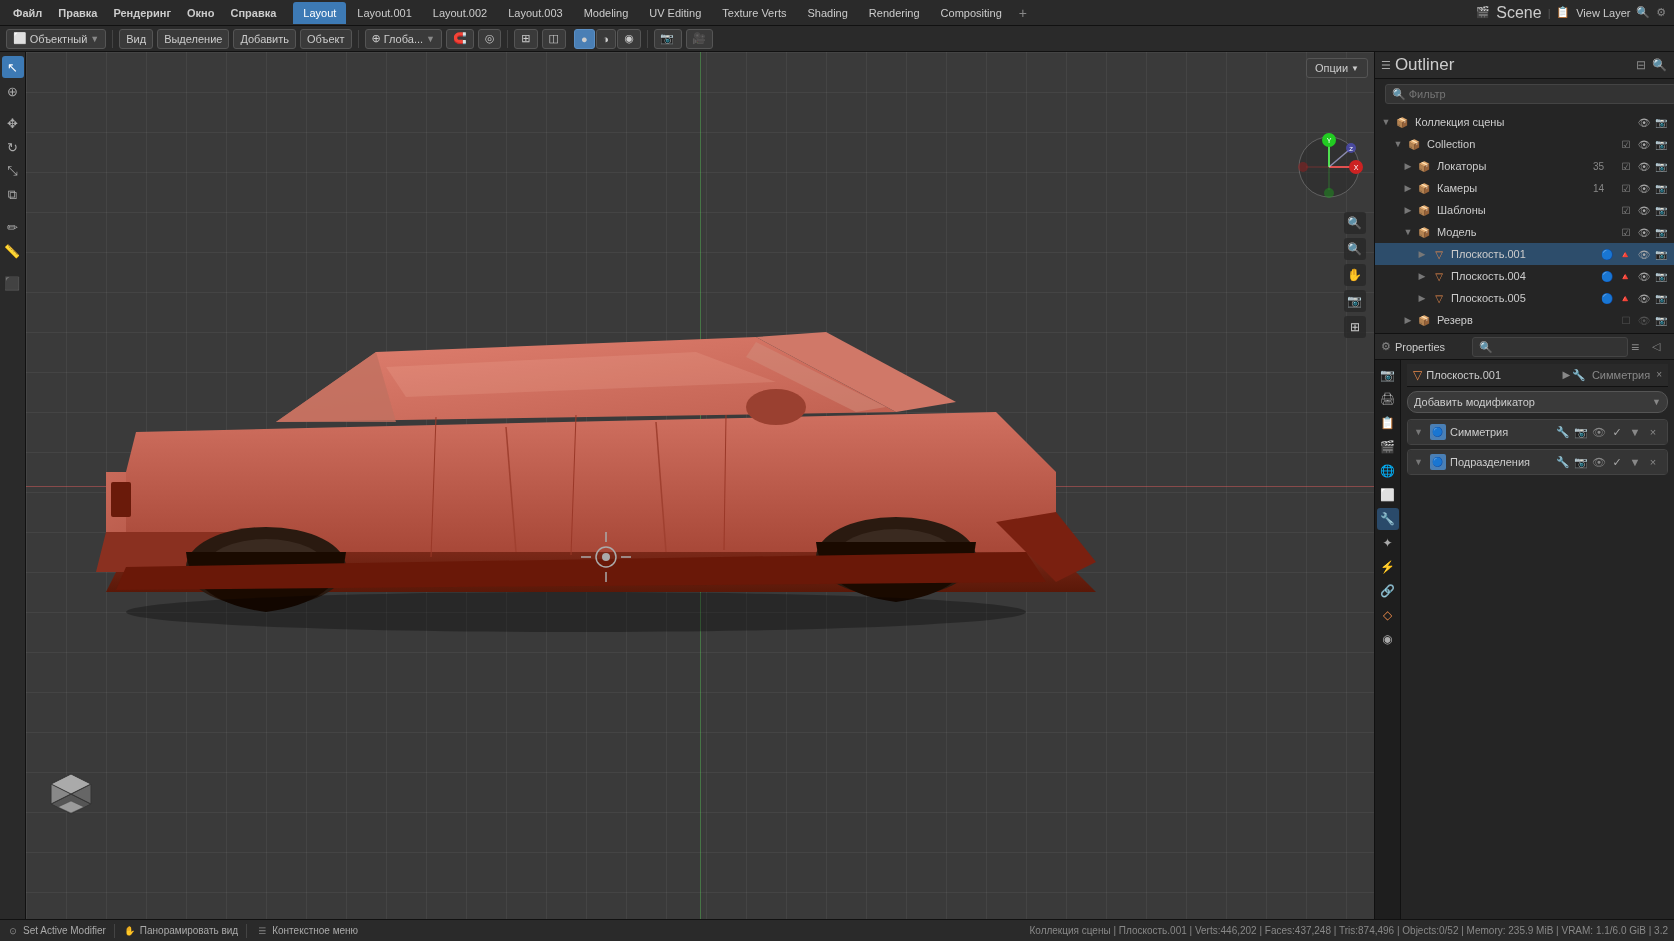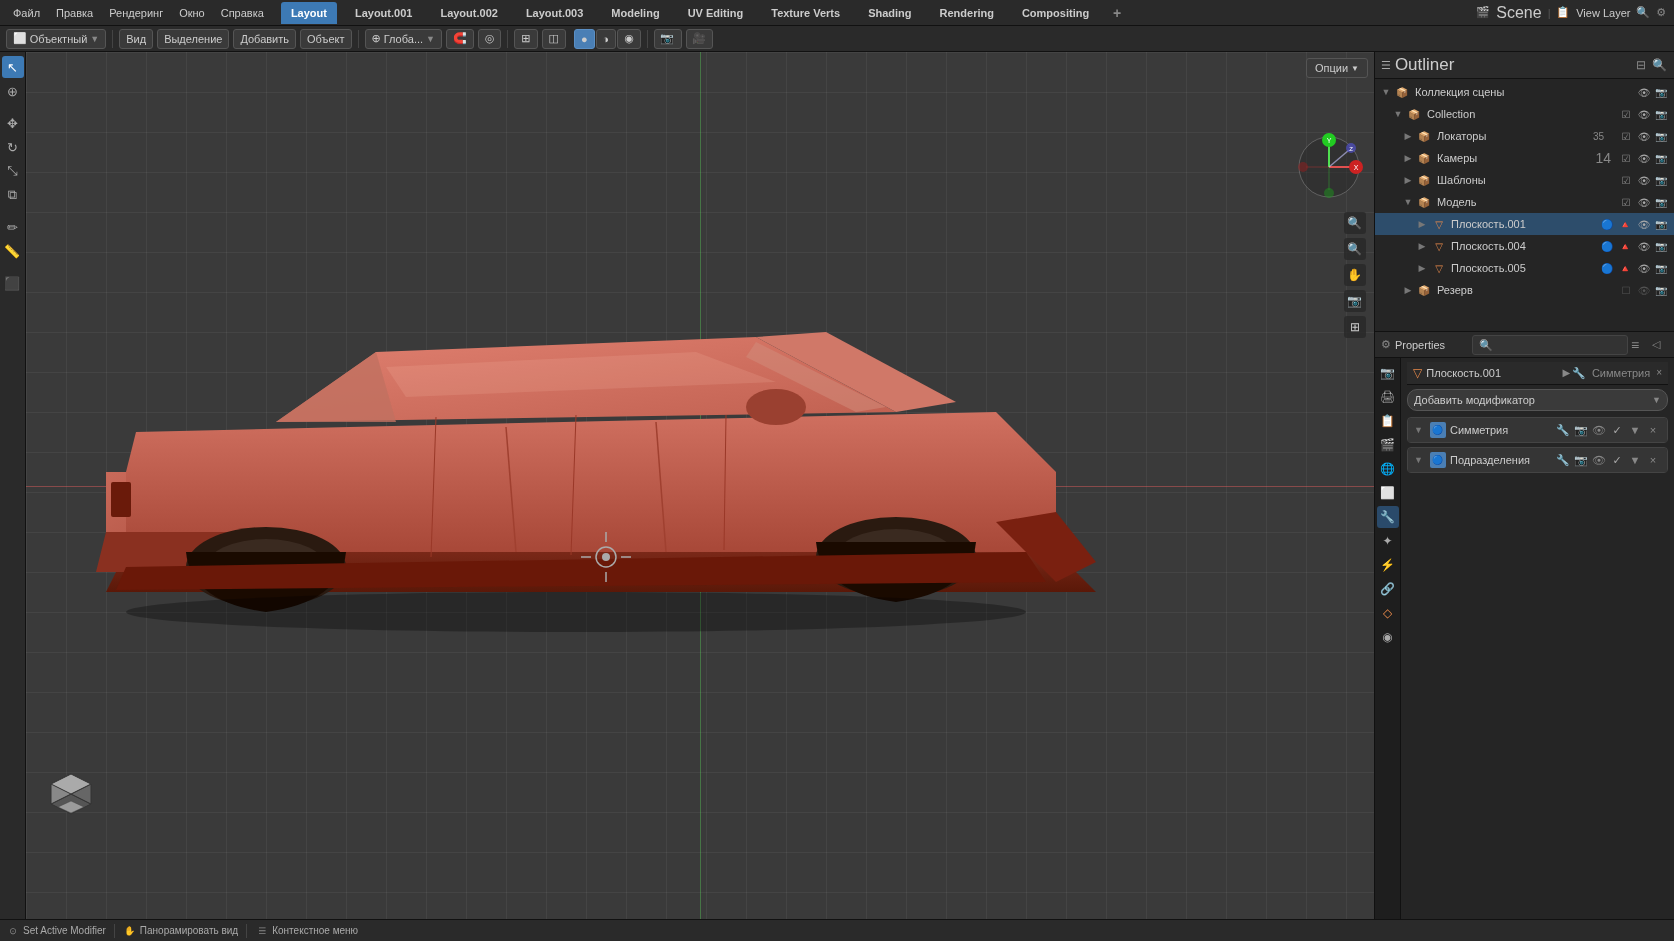--- a/index.html
+++ b/index.html
@@ -29,29 +29,29 @@
       align-items: center;
       gap: 2px;
       padding: 0 6px;
     }
     .menu-item {
       padding: 2px 7px;
       cursor: pointer;
       border-radius: 3px;
       color: #ccc;
       font-size: 11px;
+      font-weight: bold;
     }
 
     .tabs-bar {
       display: flex;
       align-items: center;
-      gap: 8px;
+      gap: 1px;
       flex: 1;
       padding: 0 4px;
-      font-weight: bold;
     }
     .tab {
       padding: 2px 10px;
       cursor: pointer;
       border-radius: 3px 3px 0 0;
       color: #ccc;
       font-size: 11px;
       height: 22px;
       display: flex;
       align-items: center;
@@ -807,20 +807,23 @@
 
       <div class="outliner-header">
         <span style="color:#aaa;font-size:11px;">☰</span>
         <span style="color:#ccc;font-size:17px;">Outliner</span>
         <div class="outliner-header-icons">
           <div class="oh-icon">⊟</div>
           <div class="oh-icon">🔍</div>
         </div>
       </div>
 
+      <div style="padding:2px 4px;">
+        <input class="outliner-search" type="text" placeholder="🔍 Фильтр" style="">
+      </div>
 
       <div class="outliner-tree">
 
         <div class="collection-header-row">
           <span class="tree-expand">▼</span>
           <span class="tree-icon" style="color:#4a9af5;">📦</span>
           <span class="tree-label">Коллекция сцены</span>
           <div class="tree-actions">
             <div class="tree-action-icon eye">👁</div>
             <div class="tree-action-icon">📷</div>
@@ -847,21 +850,21 @@
             <div class="tree-action-icon">☑</div>
             <div class="tree-action-icon eye">👁</div>
             <div class="tree-action-icon">📷</div>
           </div>
         </div>
 
         <div class="tree-item" style="padding-left:26px;">
           <span class="tree-expand">▶</span>
           <span class="tree-icon" style="color:#4a9af5;">📦</span>
           <span class="tree-label">Камеры</span>
-          <span style="color:#888;font-size:14px;margin-right:5px;">14</span>
+          <span style="color:#888;font-size:10px;margin-right:12px;">14</span>
           <div class="tree-actions">
             <div class="tree-action-icon">☑</div>
             <div class="tree-action-icon eye">👁</div>
             <div class="tree-action-icon">📷</div>
           </div>
         </div>
 
         <div class="tree-item" style="padding-left:26px;">
           <span class="tree-expand">▶</span>
           <span class="tree-icon" style="color:#4a9af5;">📦</span>
@@ -1030,13 +1033,14 @@
   <div class="bb-item">
     <div class="bb-icon">✋</div>
     <span>Панорамировать вид</span>
   </div>
   <div style="width:1px;height:14px;background:#444;"></div>
   <div class="bb-item">
     <div class="bb-icon">☰</div>
     <span>Контекстное меню</span>
   </div>
   <div style="flex:1;"></div>
+  <span style="font-size:10px;color:#888;">Коллекция сцены | Плоскость.001 | Verts:446,202 | Faces:437,248 | Tris:874,496 | Objects:0/52 | Memory: 235.9 MiB | VRAM: 1.1/6.0 GiB | 3.2</span>
 </div>
 
 </body></html>

